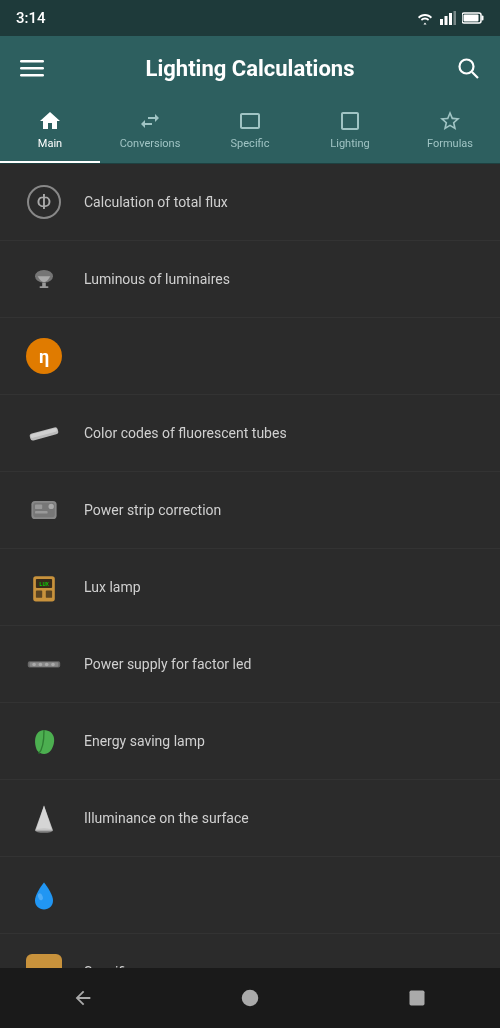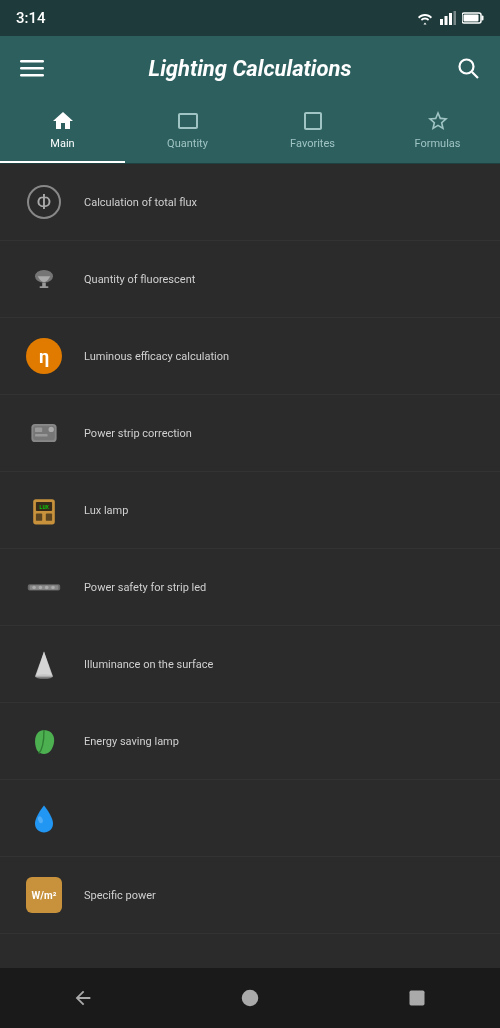--- a/index.html
+++ b/index.html
@@ -38,21 +38,20 @@
     }
 
     
     .header {
       background: #2d5f5f;
       height: 64px;
       display: flex;
       align-items: center;
       justify-content: space-between;
       padding: 0 16px;
-      font-style: italic;
     }
     .header-title {
       font-size: 22px;
       font-weight: 700;
       color: #fff;
       flex: 1;
       text-align: center;
     }
     .header-icon {
       color: #fff;
@@ -113,21 +112,21 @@
       width: 48px;
       height: 48px;
       display: flex;
       align-items: center;
       justify-content: center;
       margin-right: 16px;
       flex-shrink: 0;
       font-size: 26px;
     }
     .menu-label {
-      font-size: 11px;
+      font-size: 14px;
       color: #d0d0d0;
       font-weight: 400;
     }
 
     
     .nav-bar {
       background: #1a1a1a;
       height: 60px;
       display: flex;
       align-items: center;
@@ -245,33 +244,39 @@
 
 <div class="tab-bar">
 
   <div class="tab-item active">
     <svg width="22" height="22" viewBox="0 0 24 24" fill="currentColor">
       <path d="M10 20v-6h4v6h5v-8h3L12 3 2 12h3v8z"></path>
     </svg>
     <span>Main</span>
   </div>
 
+  <div class="tab-item">
+    <svg width="22" height="22" viewBox="0 0 24 24" fill="currentColor">
+      <path d="M6.99 11L3 15l3.99 4v-3H14v-2H6.99v-3zM21 9l-3.99-4v3H10v2h7.01v3L21 9z"></path>
+    </svg>
+    <span>Conversions</span>
+  </div>
 
   <div class="tab-item">
     <svg width="22" height="22" viewBox="0 0 24 24" fill="currentColor">
       <path d="M20 4H4c-1.1 0-2 .9-2 2v12c0 1.1.9 2 2 2h16c1.1 0 2-.9 2-2V6c0-1.1-.9-2-2-2zm0 14H4V6h16v12z"></path>
     </svg>
-    <span>Quantity</span>
+    <span>Specific</span>
   </div>
 
   <div class="tab-item">
     <svg width="22" height="22" viewBox="0 0 24 24" fill="currentColor">
       <path d="M19 3H5c-1.1 0-2 .9-2 2v14c0 1.1.9 2 2 2h14c1.1 0 2-.9 2-2V5c0-1.1-.9-2-2-2zm0 16H5V5h14v14z"></path>
     </svg>
-    <span>Favorites</span>
+    <span>Lighting</span>
   </div>
 
   <div class="tab-item">
     <svg width="22" height="22" viewBox="0 0 24 24" fill="currentColor">
       <path d="M22 9.24l-7.19-.62L12 2 9.19 8.63 2 9.24l5.46 4.73L5.82 21 12 17.27 18.18 21l-1.63-7.03L22 9.24zM12 15.4l-3.76 2.27 1-4.28-3.32-2.88 4.38-.38L12 6.1l1.71 4.04 4.38.38-3.32 2.88 1 4.28L12 15.4z"></path>
     </svg>
     <span>Formulas</span>
   </div>
 </div>
 
@@ -286,30 +291,38 @@
 
   <div class="menu-item">
     <div class="menu-icon">
       <svg class="svg-icon" viewBox="0 0 40 40" fill="none">
         <ellipse cx="20" cy="17" rx="10" ry="7" fill="#888" opacity="0.8"></ellipse>
         <path d="M13 17 Q20 30 27 17" fill="#aaa"></path>
         <rect x="18" y="24" width="4" height="5" fill="#999"></rect>
         <rect x="15" y="28" width="10" height="2" rx="1" fill="#999"></rect>
       </svg>
     </div>
-    <span class="menu-label">Quantity of fluorescent</span>
+    <span class="menu-label">Luminous of luminaires</span>
   </div>
 
   <div class="menu-item">
     <div class="menu-icon">
       <div class="icon-orange">η</div>
     </div>
-    <span class="menu-label">Luminous efficacy calculation</span>
-  </div>
-
+  </div>
+
+  <div class="menu-item">
+    <div class="menu-icon">
+      <svg class="svg-icon" viewBox="0 0 40 40" fill="none">
+        <rect x="4" y="17" width="32" height="8" rx="3" fill="#bbb" transform="rotate(-15 20 21)"></rect>
+        <rect x="5" y="18" width="30" height="4" rx="2" fill="#d0d0d0" transform="rotate(-15 20 21)"></rect>
+      </svg>
+    </div>
+    <span class="menu-label">Color codes of fluorescent tubes</span>
+  </div>
 
   <div class="menu-item">
     <div class="menu-icon">
       <svg class="svg-icon" viewBox="0 0 40 40" fill="none">
         <rect x="6" y="10" width="28" height="20" rx="4" fill="#888"></rect>
         <rect x="8" y="12" width="24" height="16" rx="3" fill="#777"></rect>
         <rect x="10" y="14" width="8" height="5" rx="1" fill="#999"></rect>
         <rect x="10" y="21" width="14" height="3" rx="1" fill="#999"></rect>
         <circle cx="28" cy="16" r="3" fill="#aaa"></circle>
       </svg>
@@ -334,42 +347,42 @@
     <div class="menu-icon">
       <svg class="svg-icon" viewBox="0 0 40 40" fill="none">
         <rect x="2" y="17" width="36" height="7" rx="2" fill="#666"></rect>
         <rect x="4" y="18" width="32" height="5" rx="1" fill="#888"></rect>
         <circle cx="9" cy="20.5" r="2" fill="#aaa"></circle>
         <circle cx="16" cy="20.5" r="2" fill="#aaa"></circle>
         <circle cx="23" cy="20.5" r="2" fill="#aaa"></circle>
         <circle cx="30" cy="20.5" r="2" fill="#aaa"></circle>
       </svg>
     </div>
-    <span class="menu-label">Power safety for strip led</span>
+    <span class="menu-label">Power supply for factor led</span>
+  </div>
+
+  <div class="menu-item">
+    <div class="menu-icon">
+      <svg class="svg-icon" viewBox="0 0 40 40" fill="none">
+        <path d="M20 8 C10 8 8 20 12 30 C16 36 24 36 28 30 C34 20 32 8 20 8Z" fill="#4caf50"></path>
+        <path d="M20 8 C20 20 18 30 14 34" stroke="#2e7d32" stroke-width="1.5" fill="none"></path>
+      </svg>
+    </div>
+    <span class="menu-label">Energy saving lamp</span>
   </div>
 
   <div class="menu-item">
     <div class="menu-icon">
       <svg class="svg-icon" viewBox="0 0 40 40" fill="none">
         <polygon points="20,6 10,34 30,34" fill="#ccc" opacity="0.9"></polygon>
         <polygon points="20,6 11,34 29,34" fill="#e0e0e0" opacity="0.7"></polygon>
         <ellipse cx="20" cy="34" rx="10" ry="2.5" fill="#bbb" opacity="0.6"></ellipse>
       </svg>
     </div>
     <span class="menu-label">Illuminance on the surface</span>
-  </div>
-
-  <div class="menu-item">
-    <div class="menu-icon">
-      <svg class="svg-icon" viewBox="0 0 40 40" fill="none">
-        <path d="M20 8 C10 8 8 20 12 30 C16 36 24 36 28 30 C34 20 32 8 20 8Z" fill="#4caf50"></path>
-        <path d="M20 8 C20 20 18 30 14 34" stroke="#2e7d32" stroke-width="1.5" fill="none"></path>
-      </svg>
-    </div>
-    <span class="menu-label">Energy saving lamp</span>
   </div>
 
   <div class="menu-item">
     <div class="menu-icon">
       <svg class="svg-icon" viewBox="0 0 40 40" fill="none">
         <path d="M20 6 C20 6 10 18 10 26 C10 32 14.5 36 20 36 C25.5 36 30 32 30 26 C30 18 20 6 20 6Z" fill="#2196f3"></path>
         <ellipse cx="16" cy="22" rx="2.5" ry="4" fill="#64b5f6" opacity="0.7" transform="rotate(-20 16 22)"></ellipse>
       </svg>
     </div>
   </div>

